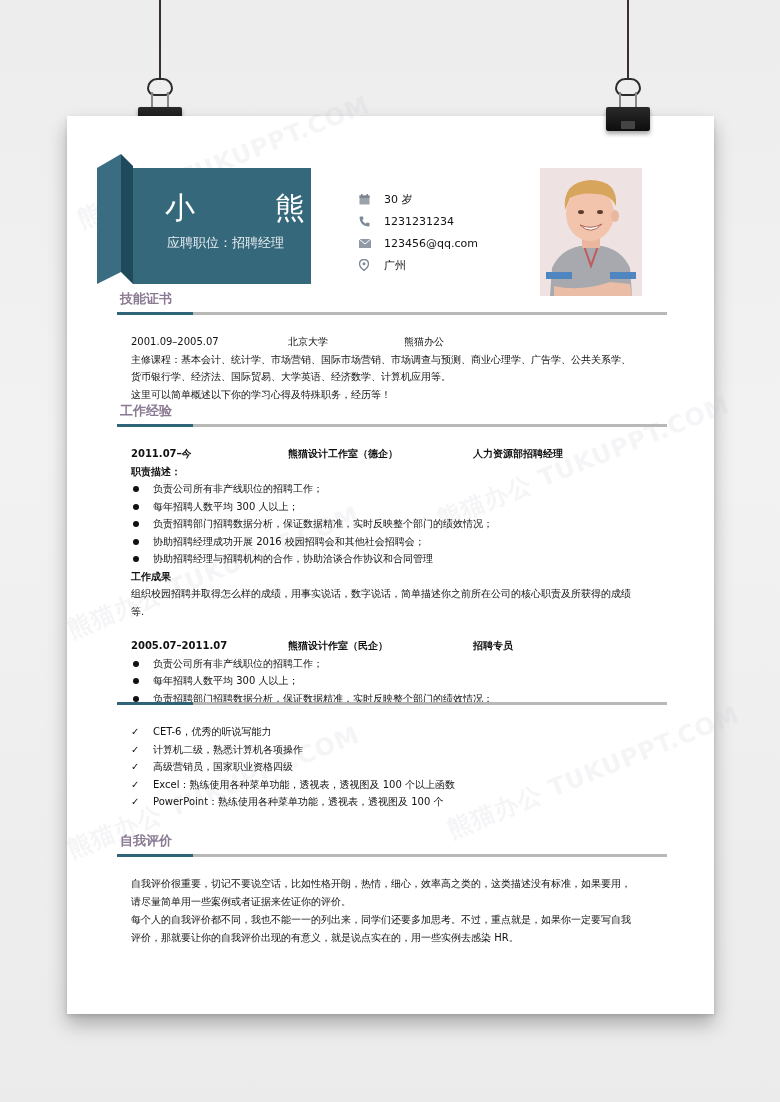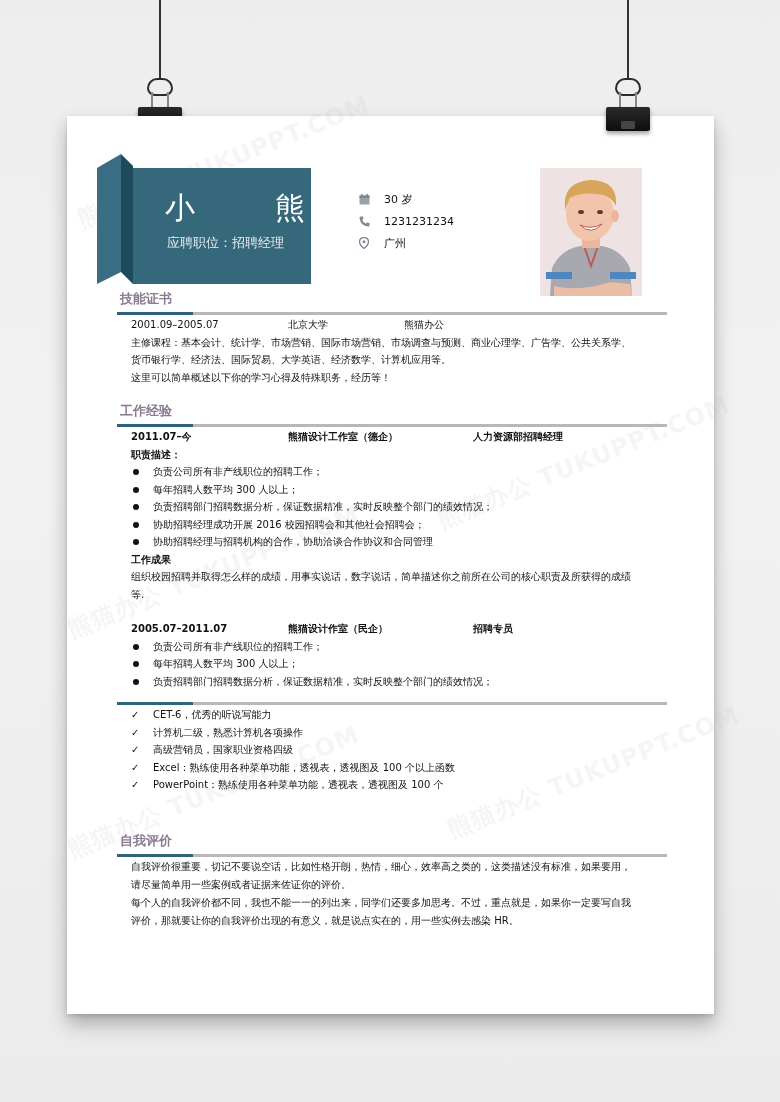--- a/index.html
+++ b/index.html
@@ -57,21 +57,21 @@
     position: absolute; left: 473px; top: 52px; width: 102px; height: 128px;
     background: linear-gradient(180deg, #f2e6e4 0%, #efe3e3 100%);
     overflow: hidden;
   }
 
   
   .section { position: absolute; left: 50px; width: 550px; }
   .sec-title { font-size: 13px; font-weight: bold; color: #8a7a92; height: 20px; padding-left: 3px; }
   .sec-rule { position: relative; height: 3px; margin-top: 2px; background: #b8b8b8; }
   .sec-rule::before { content: ""; position: absolute; left: 0; top: 0; width: 76px; height: 3px; background: #2e6378; }
-  .sec-body { padding-left: 14px; padding-top: 1px; font-size: 10px; line-height: 17.5px; color: #111; }
+  .sec-body { padding-left: 14px; padding-top: 18px; font-size: 10px; line-height: 17.5px; color: #111; }
   .row3 { display: flex; }
   .row3 .c1 { width: 157px; } .row3 .c2 { width: 185px; }
   .bold { font-weight: bold; }
   ul.bul { list-style: none; }
   ul.bul li { position: relative; padding-left: 22px; }
   ul.bul li::before { content: ""; position: absolute; left: 2px; top: 6px; width: 6px; height: 6px; border-radius: 50%; background: #111; }
   ul.chk { list-style: none; }
   ul.chk li { position: relative; padding-left: 22px; }
   .chk-mark { position: absolute; left: 0; top: 0; font-size: 10px; }
   .wm {
@@ -123,20 +123,29 @@
       </span>
       <span>30 岁</span>
     </div>
     <div class="contact-row">
       <span class="ic">
         <svg width="11" height="11" viewBox="0 0 11 11">
             <path d="M2 0.5 L4 0.5 L4.5 3 L3.2 4 Q4.2 6.6 6.8 7.8 L7.8 6.5 L10.5 7 L10.5 9.5 Q10.5 10.5 9.5 10.5 Q1 10 0.5 1.5 Q0.5 0.5 2 0.5 Z" fill="#7d8a98"></path>
           </svg>
       </span>
       <span>1231231234</span>
+    </div>
+    <div class="contact-row">
+      <span class="ic">
+        <svg width="12" height="9" viewBox="0 0 12 9">
+            <rect x="0" y="0" width="12" height="9" fill="#8f9aa6"></rect>
+            <path d="M0 0 L6 5 L12 0" stroke="#ffffff" stroke-width="1" fill="none"></path>
+          </svg>
+      </span>
+      <span>123456@qq.com</span>
     </div>
     <div class="contact-row">
       <span class="ic">
         <svg width="10" height="12" viewBox="0 0 10 12">
             <path d="M5 0.5 Q9.5 0.5 9.5 5 Q9.5 8 5 11.5 Q0.5 8 0.5 5 Q0.5 0.5 5 0.5 Z" fill="none" stroke="#7d8a98" stroke-width="1.4"></path>
             <circle cx="5" cy="4.8" r="1.5" fill="#7d8a98"></circle>
           </svg>
       </span>
       <span>广州</span>
     </div>

